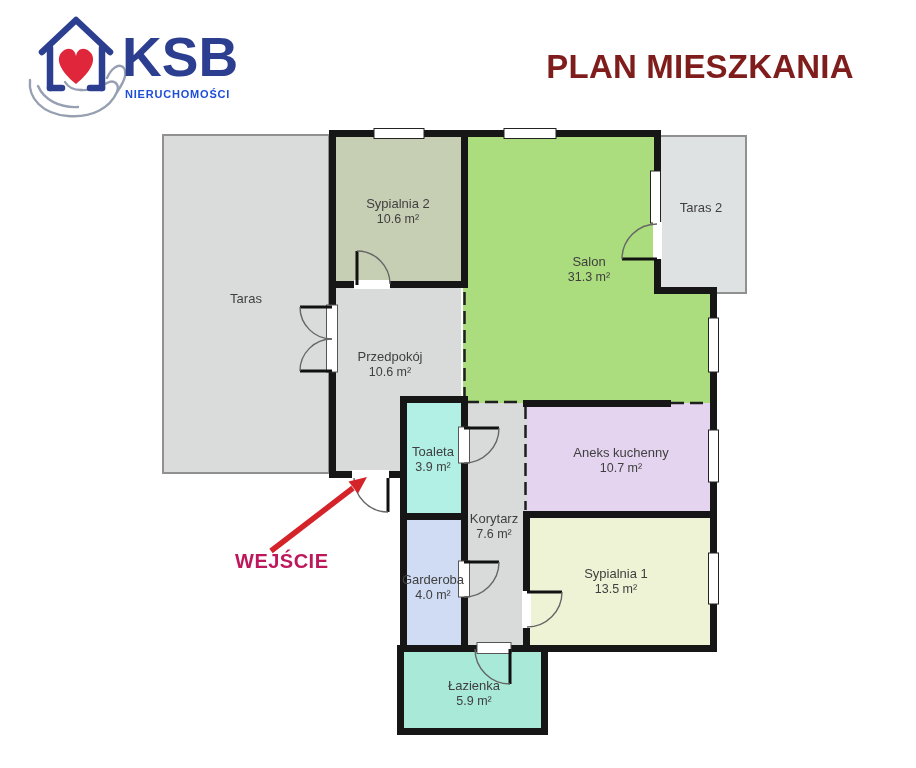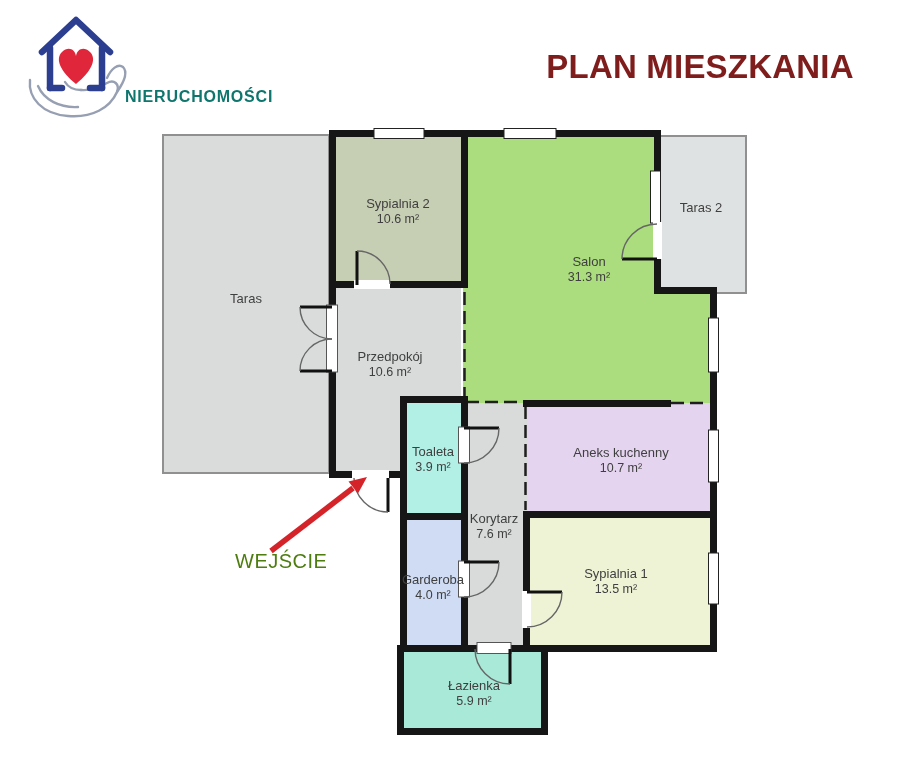--- a/index.html
+++ b/index.html
@@ -1,23 +1,23 @@
 <!DOCTYPE html>
 <html><head>
 <meta charset="utf-8">
 <style>
   html,body{margin:0;padding:0;background:#ffffff;}
   body{width:916px;height:768px;position:relative;font-family:"Liberation Sans",sans-serif;overflow:hidden;}
   .stage{position:absolute;inset:0;width:916px;height:768px;}
   .logo-wrap{position:absolute;left:24px;top:4px;width:240px;height:118px;}
   .logo-svg{position:absolute;left:0;top:4px;}
   .brand{position:absolute;left:98px;top:26px;font-size:55px;font-weight:800;color:#2c3e90;letter-spacing:0px;line-height:1;}
-  .brand-sub{position:absolute;left:101px;top:84px;font-size:16px;font-weight:800;color:#0f766e;letter-spacing:0.8px;white-space:nowrap;}
+  .brand-sub{position:absolute;left:101px;top:84px;font-size:11px;font-weight:800;color:#1d4ed8;letter-spacing:0.8px;white-space:nowrap;}
   .page-title{position:absolute;left:540px;top:48px;width:320px;text-align:center;font-size:33px;font-weight:800;color:#7f1d1d;letter-spacing:0.2px;white-space:nowrap;}
-  .entrance-label{position:absolute;left:235px;top:550px;font-size:20px;font-weight:400;color:#4d7c0f;letter-spacing:0.5px;white-space:nowrap;}
+  .entrance-label{position:absolute;left:235px;top:550px;font-size:20px;font-weight:700;color:#be185d;letter-spacing:0.5px;white-space:nowrap;}
   .plan-svg{position:absolute;left:0;top:0;}
   text.room-name{font-size:13px;fill:#3f3f3f;}
   text.room-area{font-size:12.5px;fill:#3f3f3f;}
   .wall{fill:#161616;}
   .win{fill:#ffffff;stroke:#222222;stroke-width:1;}
   .opening{fill:#ffffff;}
   .slab{fill:#ffffff;stroke:#555555;stroke-width:1;}
   .leaf{stroke:#111111;stroke-width:3;}
   .swing{fill:none;stroke:#666666;stroke-width:1.4;}
   .dash{fill:none;stroke:#1f1f1f;stroke-width:2.5;stroke-dasharray:13 6;}
@@ -40,20 +40,21 @@
       <g fill="none" stroke="#2c3e90" stroke-width="6.5" stroke-linecap="round" stroke-linejoin="round">
         <path d="M18,44 L52,12 L86,44"></path>
         <path d="M26,40 L26,80"></path>
         <path d="M78,40 L78,80"></path>
         <path d="M26,80 L38,80"></path>
         <path d="M66,80 L78,80"></path>
       </g>
 
       <path fill="#e0263a" d="M52,76 C36,63 31,51 38,44 C44,38 51,41 52,48 C53,41 60,38 66,44 C73,51 68,63 52,76 Z"></path>
     </svg>
+    <div class="brand">KSB</div>
     <div class="brand-sub">NIERUCHOMOŚCI</div>
   </div>
 
   <div class="page-title">PLAN MIESZKANIA</div>
 
   <svg class="plan-svg" width="916" height="768" viewBox="0 0 916 768">
 
     <rect x="163" y="135" width="166" height="338" stroke="#909090" stroke-width="2" fill="#dadcdc"></rect>
     <rect x="657" y="136" width="89" height="157" stroke="#909090" stroke-width="2" fill="#dfe2e2"></rect>
     <rect x="333" y="134" width="128" height="147" fill="#c6ceb4"></rect>

